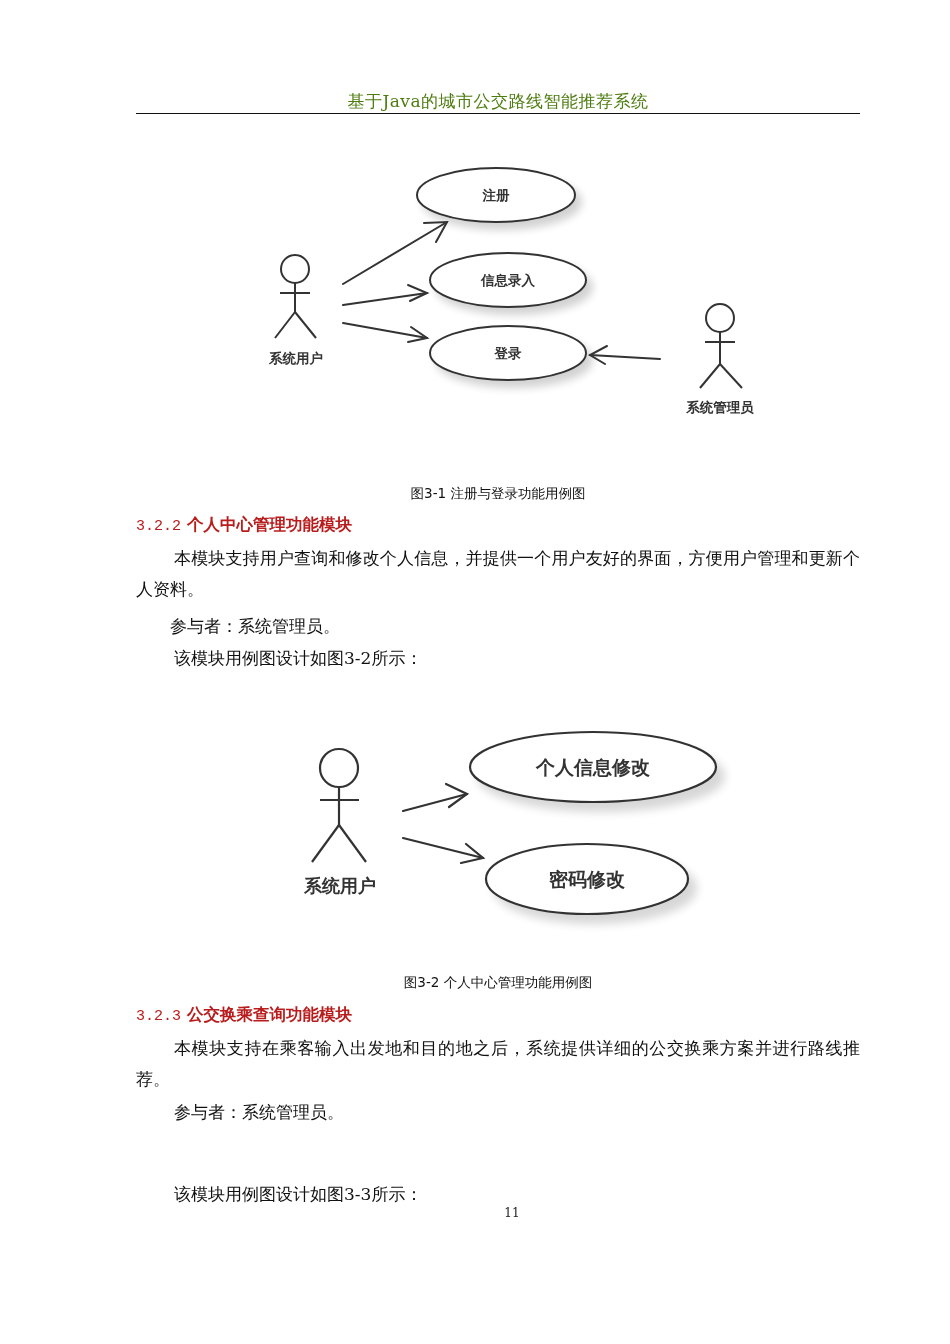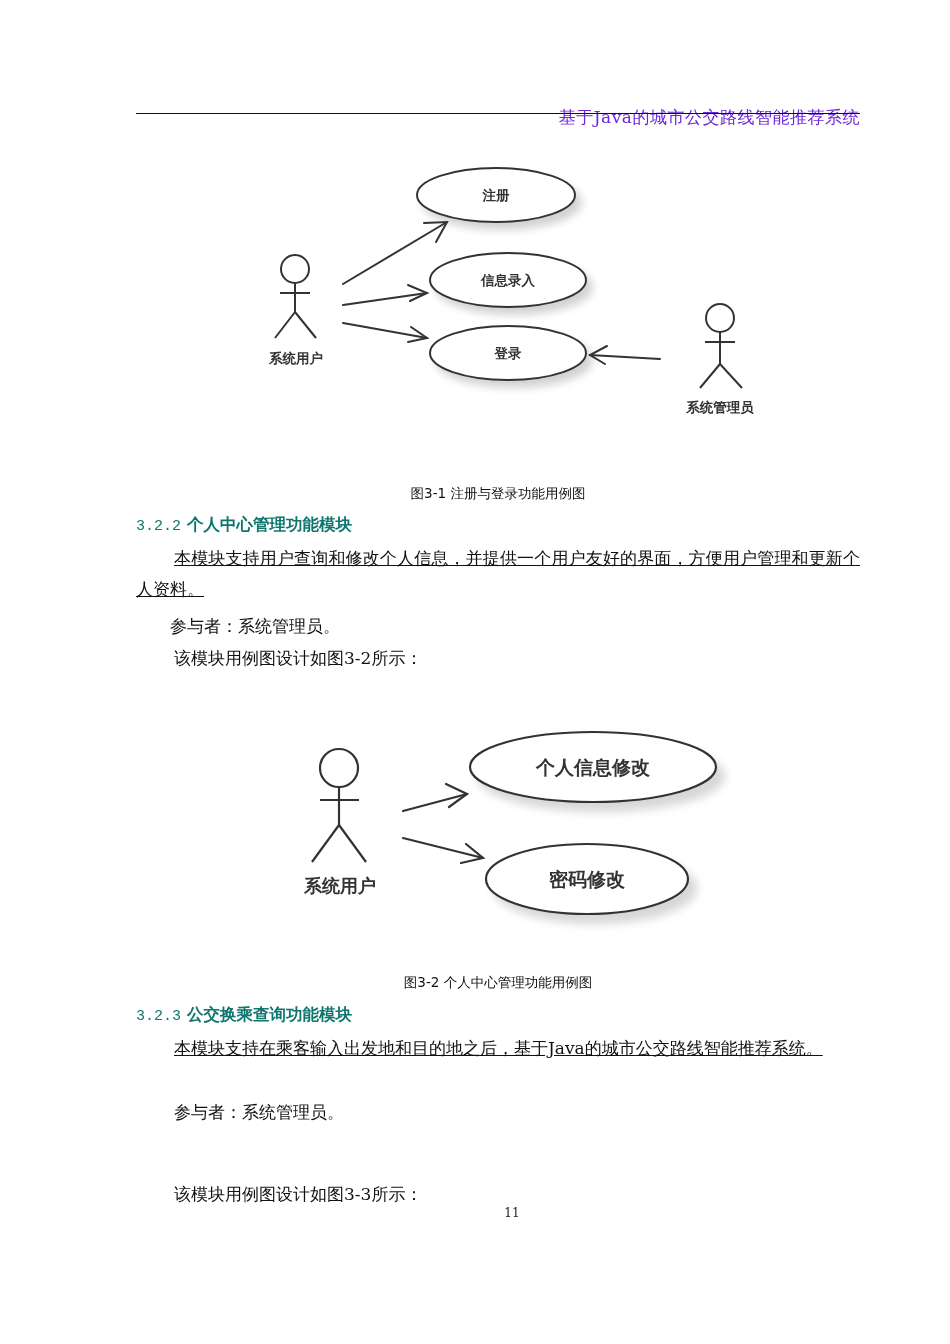--- a/index.html
+++ b/index.html
@@ -1,29 +1,29 @@
 <!DOCTYPE html>
 <html><head>
 <meta charset="utf-8">
 <style>
   html, body { margin:0; padding:0; background:#ffffff; }
   body { width:950px; height:1344px; position:relative; overflow:hidden;
          font-family:"DejaVu Serif", "Liberation Serif", serif; color:#111; }
   .abs { position:absolute; }
-  .running-header { left:136px; top:90px; width:724px; text-align:right;
-      font-size:17px; letter-spacing:0.5px; color:#6d28d9;margin-top:16px; }
+  .running-header { left:136px; top:90px; width:724px; text-align:center;
+      font-size:17px; letter-spacing:0.5px; color:#4d7c0f; }
   .header-rule { left:136px; top:113px; width:724px; height:0; border-top:1.5px solid #111; }
   .fig { left:0; top:0; }
   .caption { width:950px; text-align:center; font-family:"DejaVu Sans","Liberation Sans",sans-serif;
       font-size:13.5px; color:#111; }
-  .heading { left:136px; font-size:16.5px; color:#0f766e; }
+  .heading { left:136px; font-size:16.5px; color:#b91c1c; }
   .heading .num { font-family:"Liberation Mono","DejaVu Sans Mono",monospace; font-size:15px; margin-right:6px; }
   .heading .title { font-family:"DejaVu Sans","Liberation Sans",sans-serif; font-weight:bold; }
   .para { left:136px; width:724px; font-size:17px; line-height:31px; text-align:justify; }
-  .indent { text-indent:38px;text-decoration:underline; }
+  .indent { text-indent:38px; }
   .line { left:174px; font-size:17px; }
   .page-num { left:0; width:1024px; text-align:center; top:1206px; font-size:12px; color:#222; }
   svg text { font-family:"DejaVu Sans","Liberation Sans",sans-serif; font-weight:bold; fill:#333; }
 </style>
 </head>
 <body>
 
 <div class="abs running-header">基于Java的城市公交路线智能推荐系统</div>
 <div class="abs header-rule"></div>
 
@@ -136,17 +136,17 @@
   <text x="593" y="774" font-size="19" text-anchor="middle">个人信息修改</text>
   <text x="587" y="886" font-size="19" text-anchor="middle">密码修改</text>
   <text x="340" y="892" font-size="18" text-anchor="middle">系统用户</text>
 </svg>
 
 <div class="abs caption" style="left:23px; top:974px;">图3-2 个人中心管理功能用例图</div>
 
 <div class="abs heading" style="top:1004px;">
   <span class="num">3.2.3</span><span class="title">公交换乘查询功能模块</span>
 </div>
-<div class="abs para indent" style="top:1033px;">本模块支持在乘客输入出发地和目的地之后，基于Java的城市公交路线智能推荐系统。</div>
+<div class="abs para indent" style="top:1033px;">本模块支持在乘客输入出发地和目的地之后，系统提供详细的公交换乘方案并进行路线推荐。</div>
 <div class="abs line" style="top:1101px;">参与者：系统管理员。</div>
 <div class="abs line" style="top:1183px;">该模块用例图设计如图3-3所示：</div>
 
 <div class="abs page-num">11</div>
 
 </body></html>

